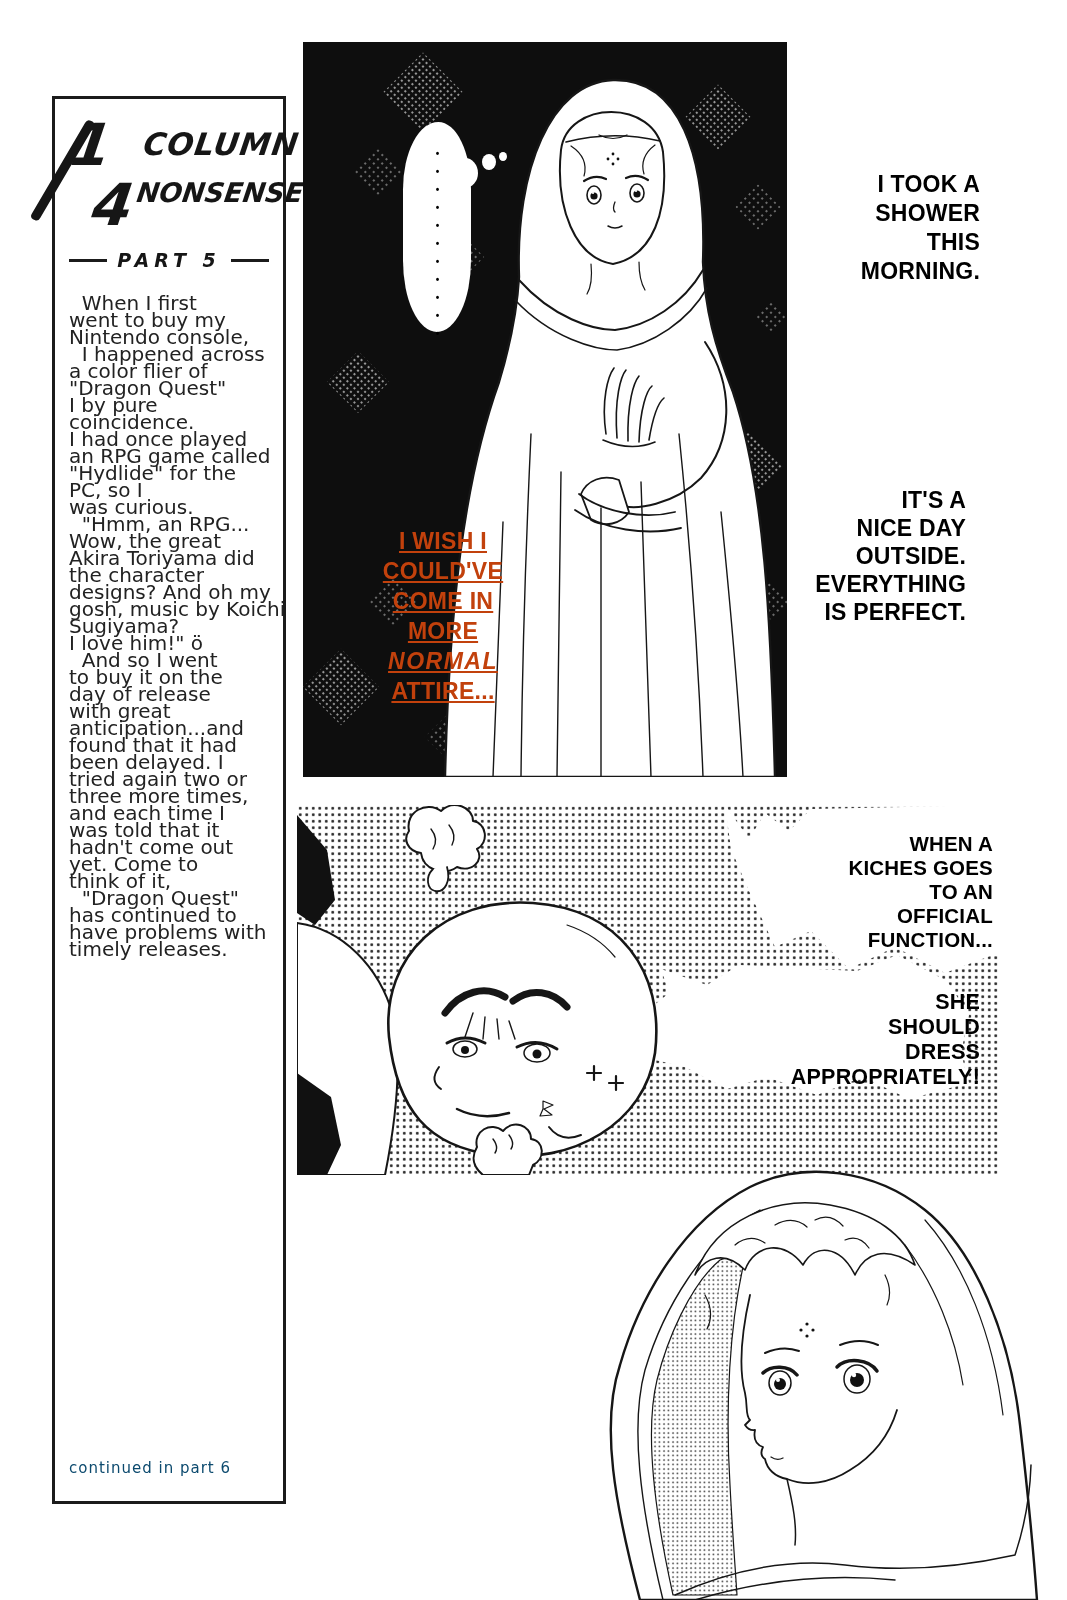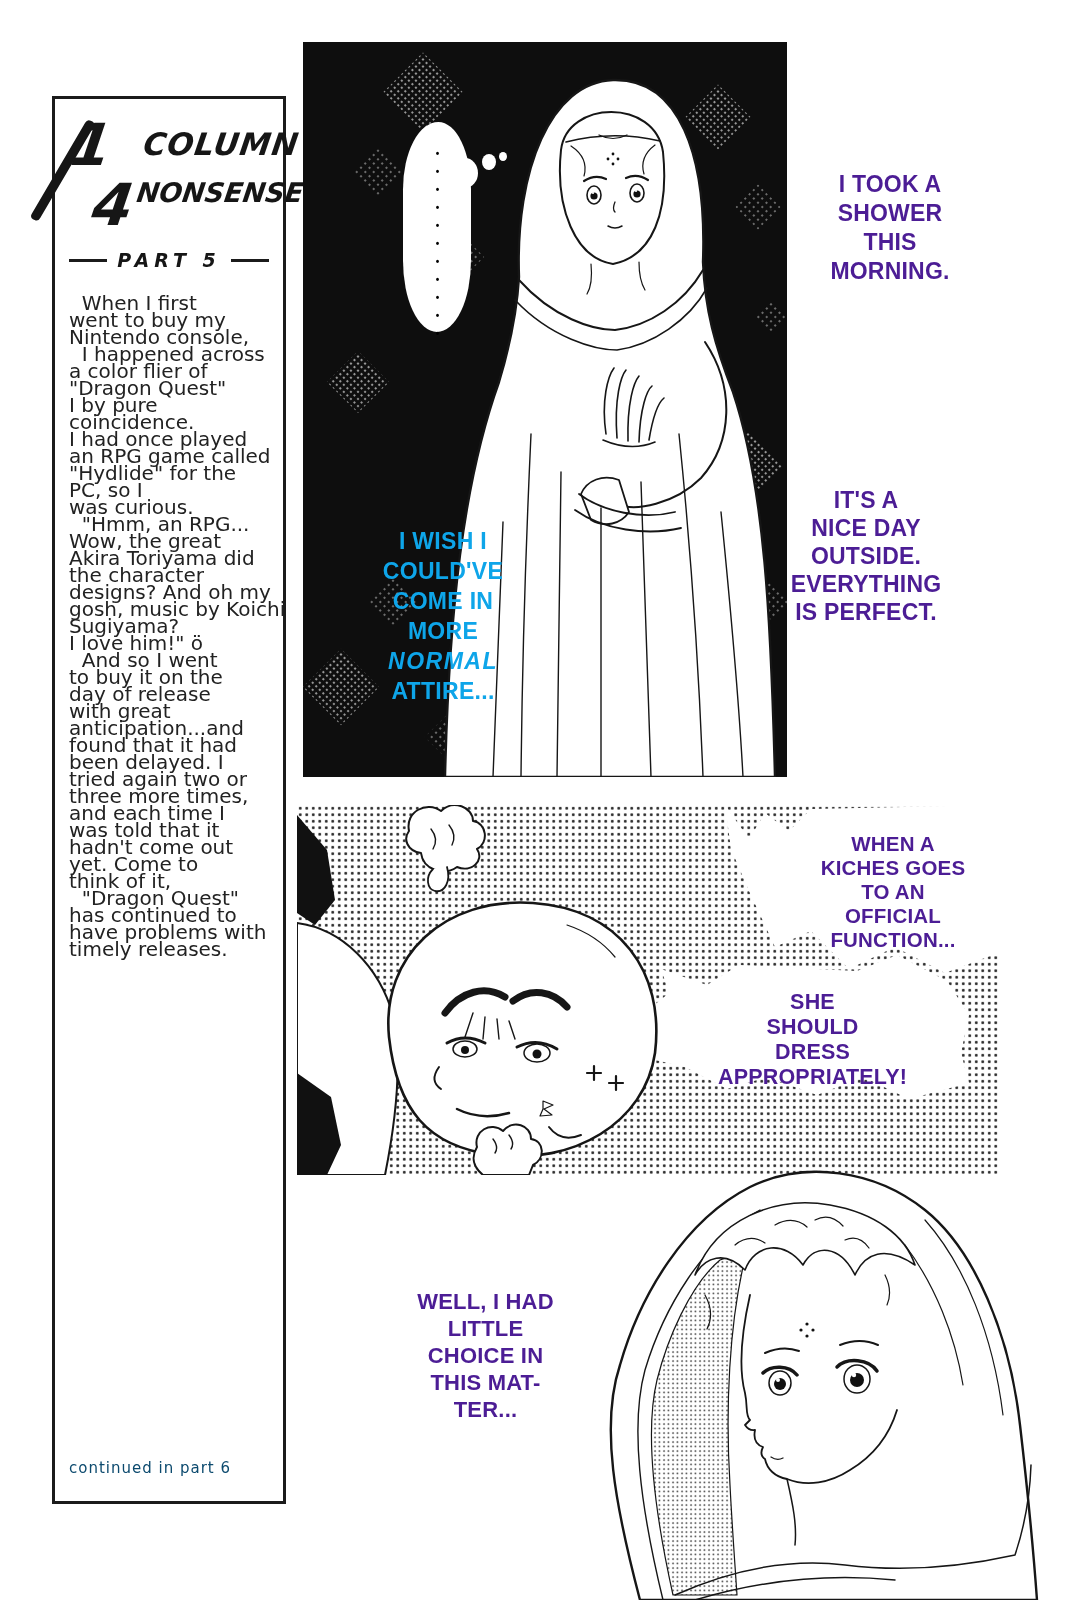--- a/index.html
+++ b/index.html
@@ -50,28 +50,28 @@
     writing-mode:vertical-rl; text-orientation:upright;
     font-size:10px; letter-spacing:7px; line-height:1;
     color:#000; margin:26px 0 0 29px; font-weight:bold;
   }
   .trail { position:absolute; background:#fff; border-radius:50%; }
   .tc1 { left:149px; top:116px; width:26px; height:30px; }
   .tc2 { left:179px; top:112px; width:14px; height:16px; }
   .tc3 { left:196px; top:110px; width:8px;  height:9px;  }
   .speech-top {
     position:absolute; left:40px; top:484px; width:200px;
-    color:#0ea5e9; font-weight:700; font-size:23px; line-height:30px;
-    text-align:center; white-space:pre-line; letter-spacing:0.3px;
+    color:#c2410c; font-weight:700; font-size:23px; line-height:30px;
+    text-align:center; white-space:pre-line; letter-spacing:0.3px;text-decoration:underline;
   }
   .speech-top b { font-weight:900; font-style:italic; letter-spacing:1.5px; }
   
   .caption {
-    position:absolute; font-weight:700; text-align:center;
-    white-space:pre-line; color:#4c1d95; z-index:6; letter-spacing:0.2px;
+    position:absolute; font-weight:700; text-align:right;
+    white-space:pre-line; color:#000000; z-index:6; letter-spacing:0.2px;
   }
   .cap-shower  { left:800px; top:170px; width:180px; font-size:23px; line-height:29px; }
   .cap-nice    { left:766px; top:486px; width:200px; font-size:23px; line-height:28px; }
   .cap-kiches  { left:793px; top:832px; width:200px; font-size:20.5px; line-height:24px; }
   .cap-dress   { left:645px; top:990px; width:335px; font-size:21.5px; line-height:25px; }
   .cap-matter  { left:393px; top:1288px; width:185px; font-size:22px; line-height:27px; }
   
   .panel-mid {
     position:absolute; left:297px; top:805px; width:701px; height:370px;
     background-color:#fff;
@@ -297,19 +297,14 @@
       <circle cx="233" cy="255" r="2" fill="#fff" stroke="none"></circle>
       <path d="M292,242 C302,232 324,234 332,246" stroke-width="3.5"></path>
       <ellipse cx="312" cy="254" rx="13" ry="14" fill="#fff" stroke-width="1.5"></ellipse>
       <circle cx="312" cy="255" r="7" fill="#111" stroke="none"></circle>
       <circle cx="309" cy="250" r="2.2" fill="#fff" stroke="none"></circle>
       <path d="M226,332 Q232,336 238,333" stroke-width="1.3"></path>
       <path d="M242,354 C248,380 252,400 250,420" stroke-width="1.5"></path>
       <path d="M130,470 Q220,430 300,440 Q380,450 470,430 M150,475 Q250,445 350,455 M470,430 C480,400 485,370 486,340" stroke-width="1.5"></path>
     </g>
   </svg>
-  <div class="caption cap-matter">WELL, I HAD
-LITTLE
-CHOICE IN
-THIS MAT-
-TER...</div>
 
 </div>
 
 </body></html>

